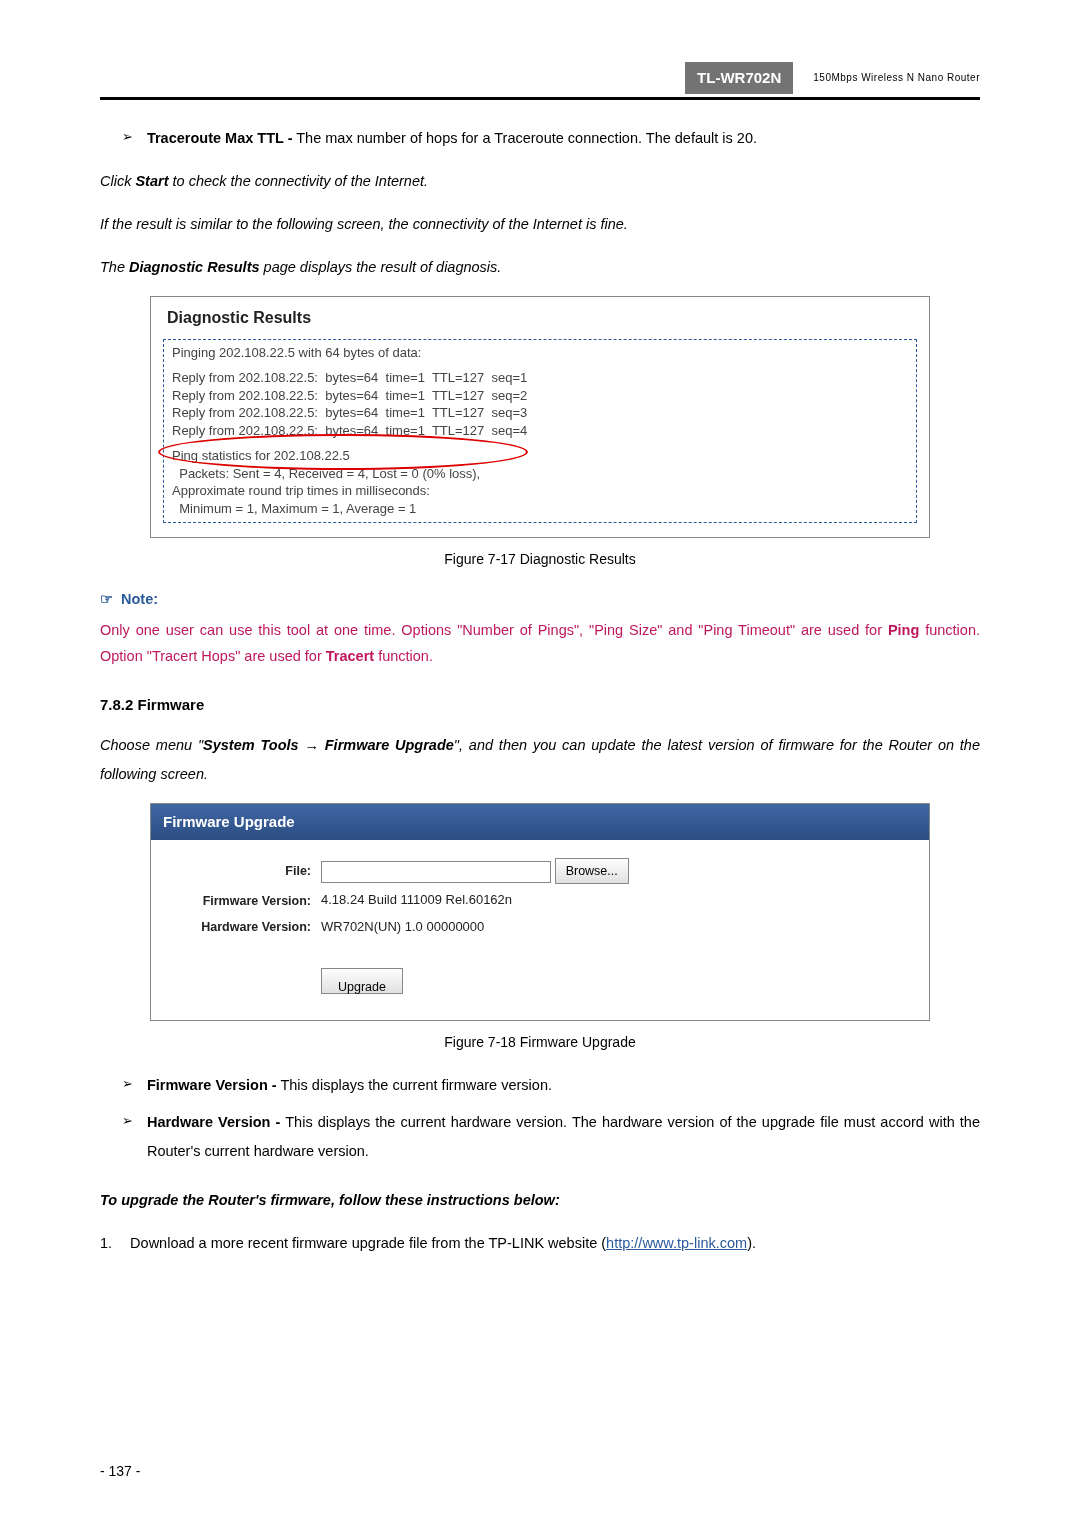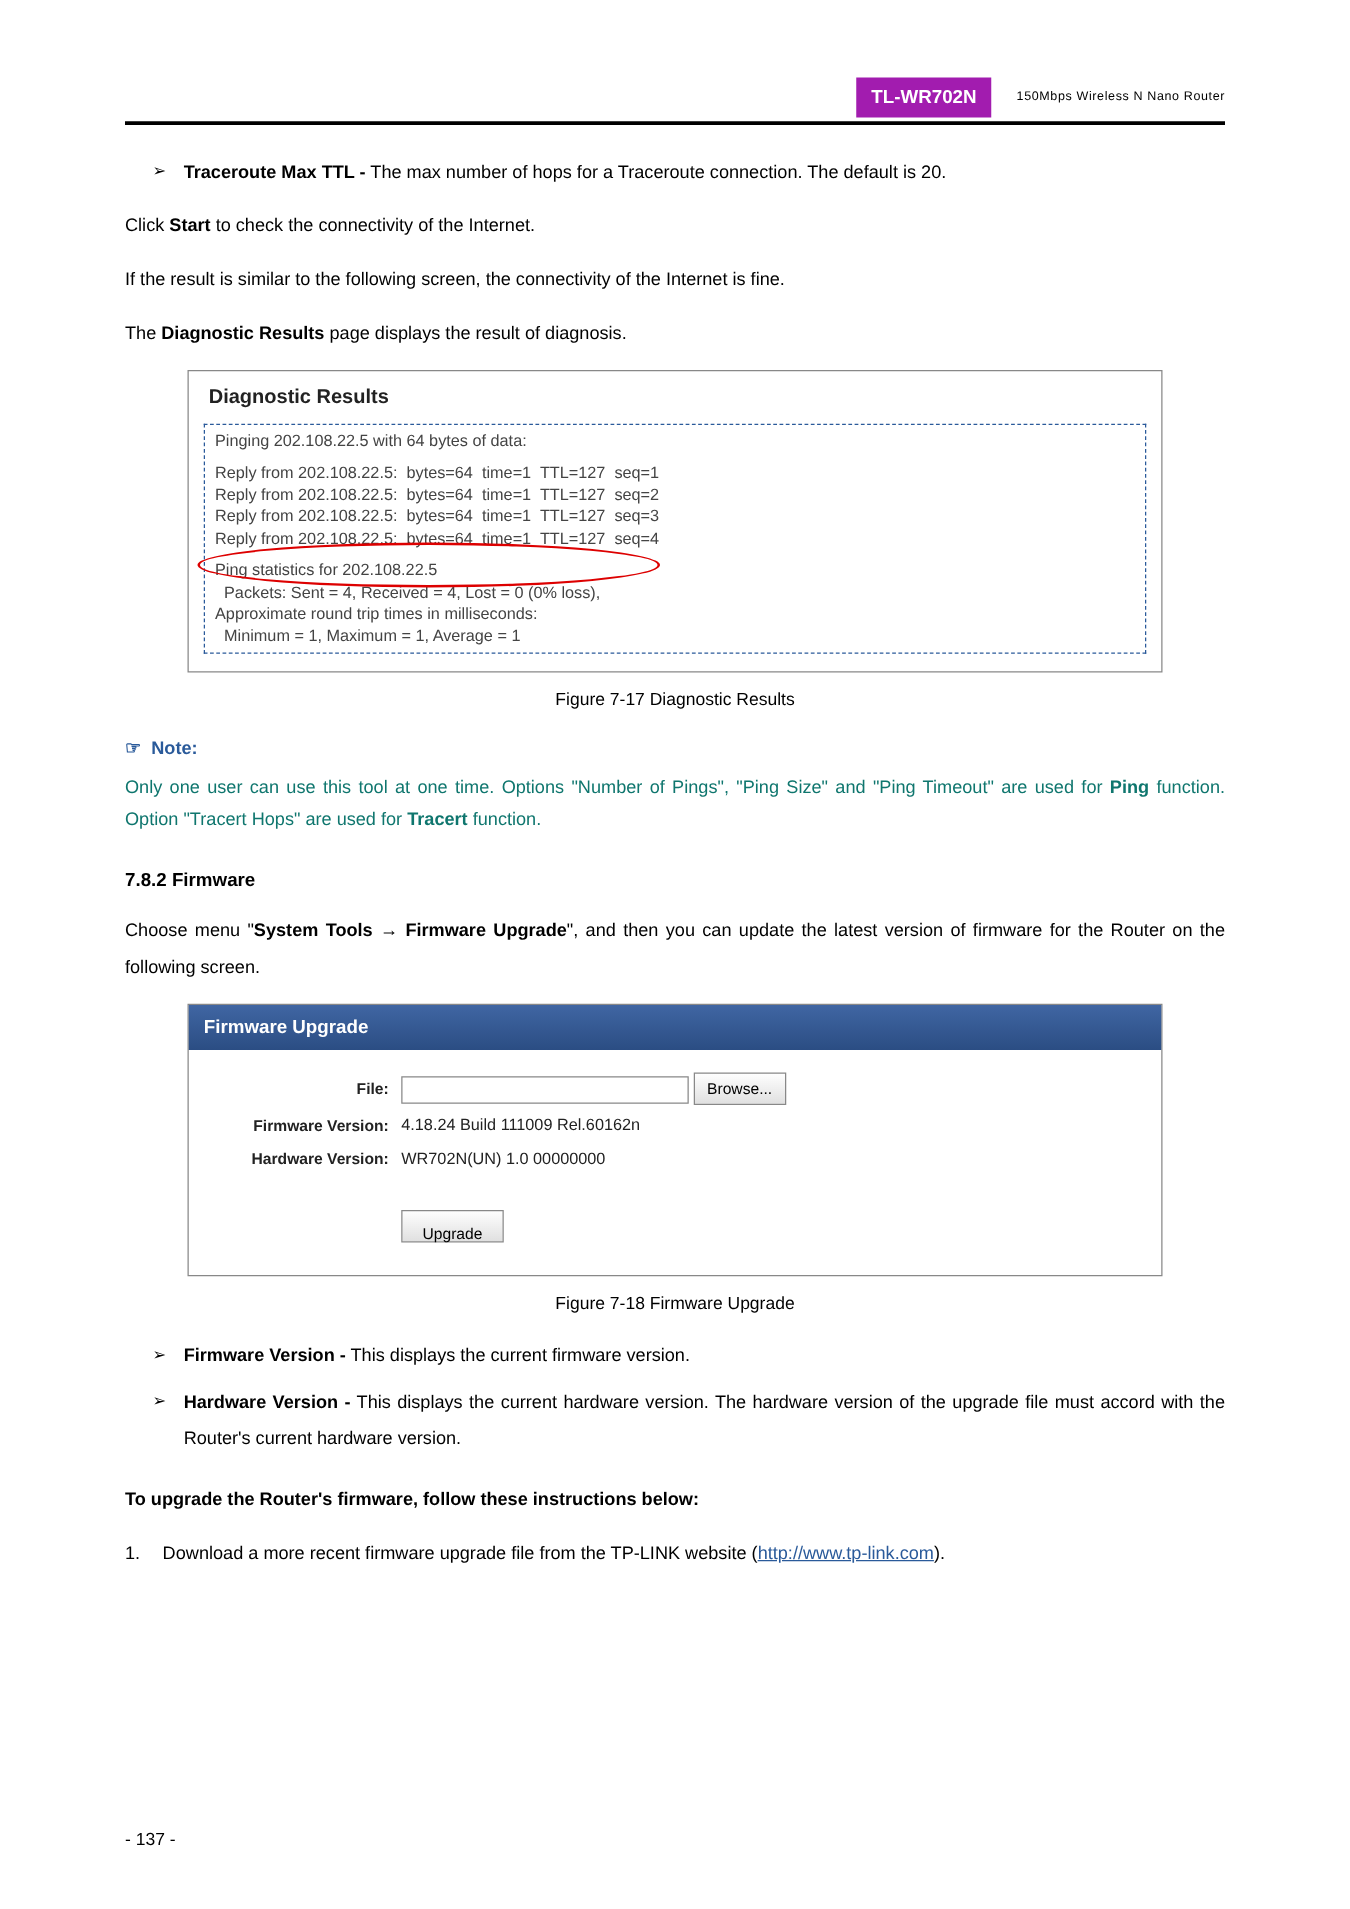--- a/index.html
+++ b/index.html
@@ -1,31 +1,31 @@
 <!DOCTYPE html>
 <html><head>
   <meta charset="utf-8">
   <style>
     * { margin: 0; padding: 0; box-sizing: border-box; }
     body { font-family: Arial, sans-serif; font-size: 14.5px; background: #fff; color: #000; width: 1080px; min-height: 1527px; padding: 62px 100px 40px 100px; line-height: 1.6; }
     .header { border-bottom: 3px solid #000; padding-bottom: 3px; margin-bottom: 24px; display: flex; justify-content: flex-end; align-items: center; gap: 20px; }
-    .header-model { background: #a21caf; color: #fff; font-weight: bold; padding: 4px 12px; font-size: 15px; }
+    .header-model { background: #737373; color: #fff; font-weight: bold; padding: 4px 12px; font-size: 15px; }
     .header-desc { font-weight: normal; font-size: 10px; letter-spacing: 0.5px; }
     .bullet-item { display: flex; margin: 8px 0; line-height: 2; }
     .bullet-arrow { font-family: 'Wingdings 3', Arial; margin-right: 14px; margin-left: 22px; font-size: 13px; }
     .bullet-text { flex: 1; text-align: justify; }
-    .para { margin: 14px 0; text-align: justify; line-height: 2; }
+    .para { margin: 14px 0; text-align: justify; line-height: 2; font-style: italic; }
     .diag-outer { border: 1px solid #888; margin: 8px 50px 6px 50px; padding: 6px 12px 14px 12px; }
     .diag-title { font-weight: bold; font-size: 16px; color: #222; margin: 2px 0 8px 4px; }
     .diag-box { border: 1px dashed #2a5a9a; padding: 4px 8px; font-size: 13px; color: #444; line-height: 1.35; position: relative; }
     .diag-box div { white-space: pre; }
     .red-oval { position: absolute; border: 2px solid #d00; border-radius: 50% / 50%; left: -6px; top: 94px; width: 370px; height: 36px; pointer-events: none; }
     .caption { text-align: center; margin: 10px 0 18px 0; font-size: 14px; }
     .note-hdr { color: #2a5a9a; font-weight: bold; margin: 14px 0 6px 0; display: flex; align-items: center; gap: 8px; }
-    .note-body { color: #0f766e; text-align: justify; line-height: 1.8; margin-bottom: 14px; }
+    .note-body { color: #be185d; text-align: justify; line-height: 1.8; margin-bottom: 14px; }
     .subhead { font-weight: bold; font-size: 15px; margin: 24px 0 14px 0; }
     .firm-outer { border: 1px solid #888; margin: 6px 50px; padding: 0 0 16px 0; }
     .firm-title { color: #fff; font-weight: bold; font-size: 15px; padding: 6px 12px; background: linear-gradient(#4066a3, #2b4d83); margin-bottom: 18px; }
     .firm-title span { display: inline-block; }
     .form-row { display: flex; align-items: center; margin: 6px 0; }
     .form-lbl { width: 170px; text-align: right; font-weight: bold; font-size: 12.5px; color: #222; padding-right: 10px; }
     .form-val { font-size: 13px; color: #222; }
     .file-input { width: 230px; height: 22px; border: 1px solid #888; background: #fff; font-size: 12px; padding: 0 4px; display: inline-block; vertical-align: middle; }
     .btn { border: 1px solid #888; background: linear-gradient(#fefefe, #e0e0e0); font-size: 12.5px; padding: 1px 10px; height: 26px; cursor: pointer; font-family: Arial; }
     .num-item { display: flex; margin: 10px 0; line-height: 2; }

